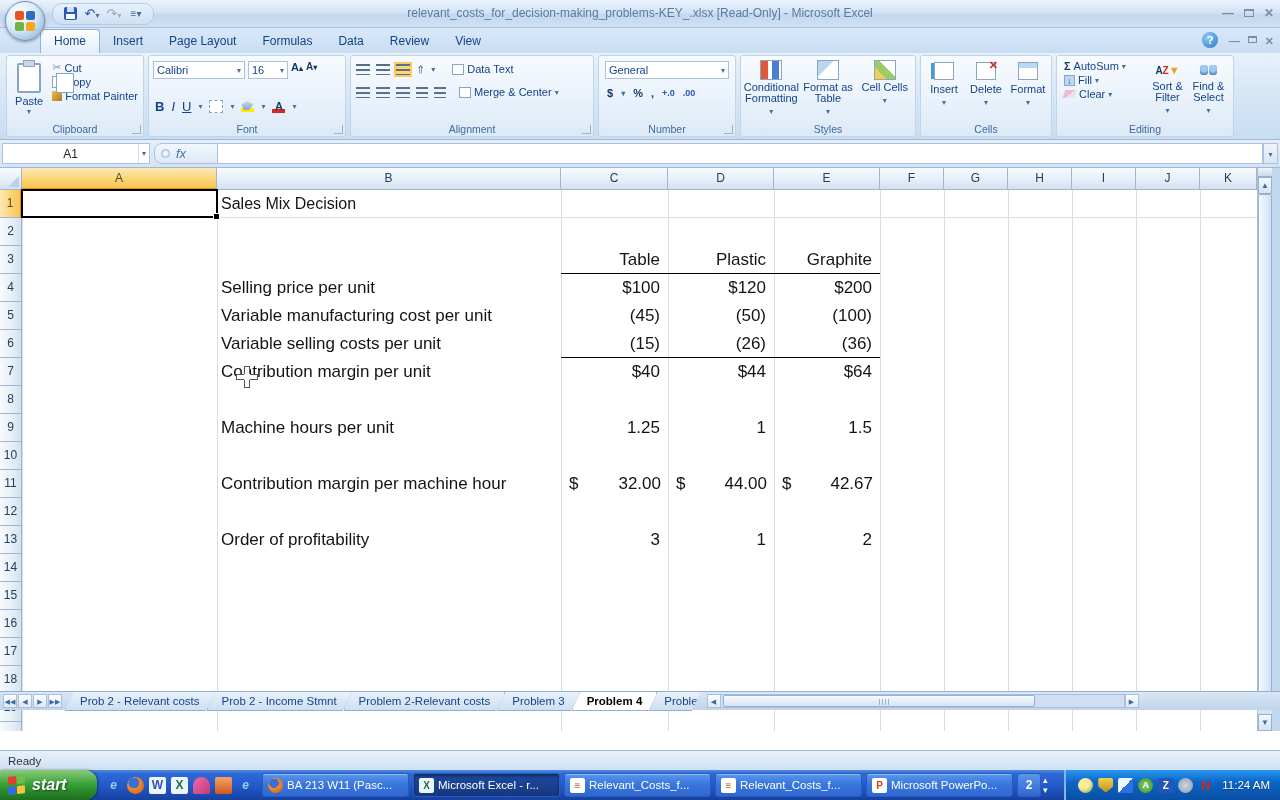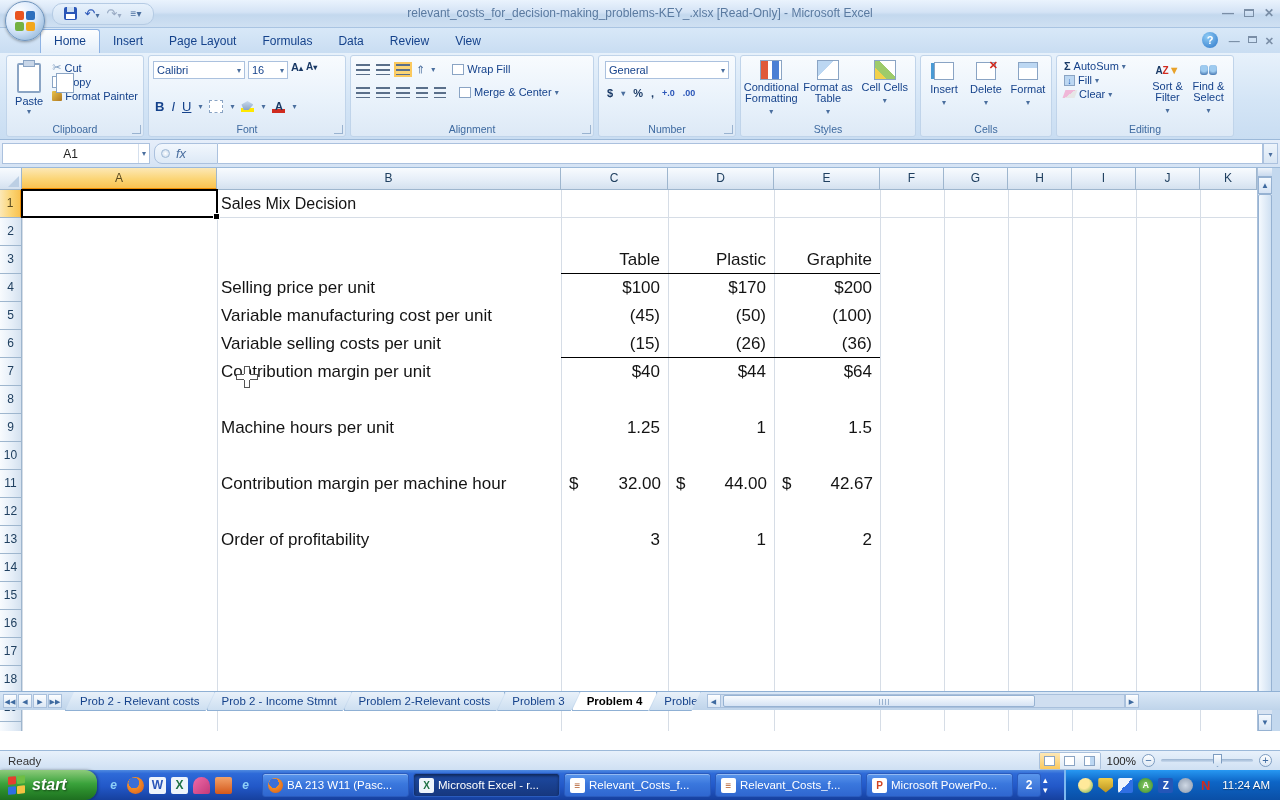--- a/index.html
+++ b/index.html
@@ -306,21 +306,21 @@
 
     <div class="group" style="width:244px">
       <div style="display:flex;gap:6px;padding:6px 5px 0;align-items:center">
         <span class="ic-lines"></span>
         <span class="ic-lines"></span>
         <span class="ic-lines" style="background:repeating-linear-gradient(#5a6f8a 0 2px,#fbd576 2px 5px);outline:2px solid #fbc95e"></span>
         <span style="color:#4a6e9e;transform:rotate(-45deg);display:inline-block">⇗</span>
           <span class="dd">▾</span>
         <div style="margin-left:8px" class="smallbtn">
           <span class="ic-grid" style="width:12px;height:11px"></span>
-          <span>Wrap Fill</span>
+          <span>Data Text</span>
         </div>
       </div>
       <div style="display:flex;gap:6px;padding:9px 5px 0;align-items:center">
         <span class="ic-lines"></span>
         <span class="ic-lines"></span>
         <span class="ic-lines"></span>
         <span class="ic-lines" style="width:12px"></span>
         <span class="ic-lines" style="width:12px"></span>
         <div style="margin-left:4px" class="smallbtn">
           <span class="ic-grid" style="width:12px;height:11px"></span>
@@ -495,21 +495,21 @@
 
 <div class="cell lab" style="left:219px;top:190px;font-size:16px">Sales Mix Decision</div>
 
 <div class="cell num" style="left:561px;top:246px;width:107px">Table</div>
 <div class="cell num" style="left:668px;top:246px;width:106px">Plastic</div>
 <div class="cell num" style="left:774px;top:246px;width:106px">Graphite</div>
 <div class="blackline" style="top:273px"></div>
 
 <div class="cell lab" style="left:219px;top:274px">Selling price per unit</div>
 <div class="cell num" style="left:561px;top:274px;width:107px">$100</div>
-<div class="cell num" style="left:668px;top:274px;width:106px">$170</div>
+<div class="cell num" style="left:668px;top:274px;width:106px">$120</div>
 <div class="cell num" style="left:774px;top:274px;width:106px">$200</div>
 
 <div class="cell lab" style="left:219px;top:302px">Variable manufacturing cost per unit</div>
 <div class="cell num" style="left:561px;top:302px;width:107px">(45)</div>
 <div class="cell num" style="left:668px;top:302px;width:106px">(50)</div>
 <div class="cell num" style="left:774px;top:302px;width:106px">(100)</div>
 
 <div class="cell lab" style="left:219px;top:330px">Variable selling costs per unit</div>
 <div class="cell num" style="left:561px;top:330px;width:107px">(15)</div>
 <div class="cell num" style="left:668px;top:330px;width:106px">(26)</div>
@@ -582,39 +582,20 @@
       <div class="hs-thumb">
           <span class="hs-grip"></span>
         </div>
     </div>
     <div class="hs-btn">▶</div>
   </div>
 </div>
 
 <div class="abs statusbar">
   <span class="ready">Ready</span>
-  <div class="sb-right">
-    <div class="viewbtns">
-      <div class="vb active">
-          <span class="ic-grid"></span>
-        </div>
-      <div class="vb">
-          <span class="ic-grid" style="background:#fff"></span>
-        </div>
-      <div class="vb">
-          <span class="ic-grid" style="background:linear-gradient(90deg,#fff 60%,#bcd7f2 60%)"></span>
-        </div>
-    </div>
-    <span class="zoomlvl">100%</span>
-    <span class="zcirc">−</span>
-    <div class="ztrack">
-        <div class="zthumb"></div>
-      </div>
-    <span class="zcirc">+</span>
-  </div>
 </div>
 
 <div class="abs taskbar">
   <div class="startbtn">
     <span class="flag">
       <i style="background:#e33f2f"></i>
         <i style="background:#6fbe44"></i>
       <i style="background:#2f6fe3"></i>
         <i style="background:#f5c342"></i>
     </span>

